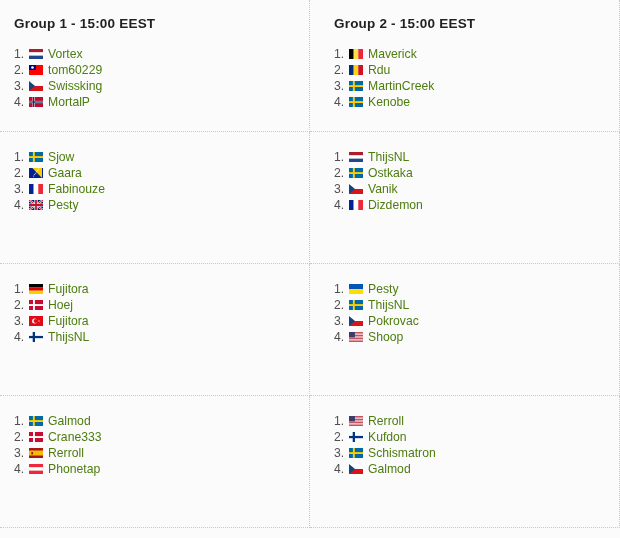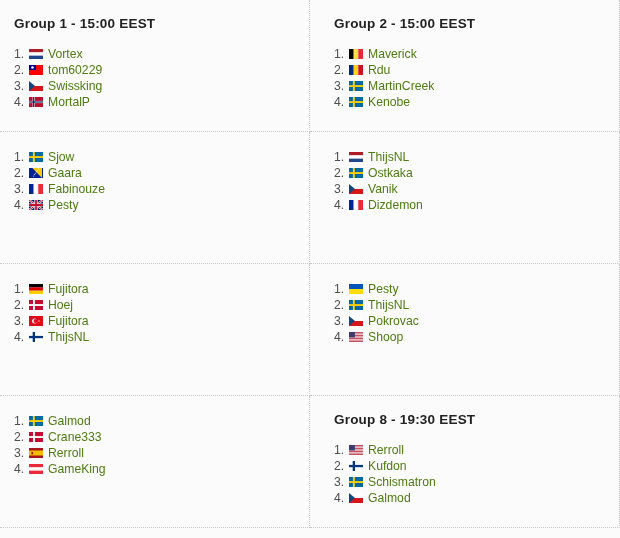--- a/index.html
+++ b/index.html
@@ -447,28 +447,27 @@
           </li>
           <li class="player-row">
             <span class="rank">4.</span>
             <span class="flag" title="Austria">
               <svg viewBox="0 0 14 10" xmlns="http://www.w3.org/2000/svg">
                 <rect width="14" height="3.34" fill="#ED2939"></rect>
               <rect y="3.34" width="14" height="3.33" fill="#ffffff"></rect>
               <rect y="6.67" width="14" height="3.33" fill="#ED2939"></rect>
               </svg>
             </span>
-            <span class="pname">GameKing</span>
+            <span class="pname">Phonetap</span>
           </li>
         </ul>
       </div>
     </div>
     <div class="group-cell col-right">
       <div class="inner">
-        <div class="group-title">Group 8 - 19:30 EEST</div>
         <ul class="player-list">
           <li class="player-row">
             <span class="rank">1.</span>
             <span class="flag" title="United States">
               <svg viewBox="0 0 14 10" xmlns="http://www.w3.org/2000/svg">
                 <rect width="14" height="10" fill="#fff"></rect>
               <g fill="#B22234">
                 <rect y="0" width="14" height="0.77"></rect>
                   <rect y="1.54" width="14" height="0.77"></rect>
                 <rect y="3.08" width="14" height="0.77"></rect>

